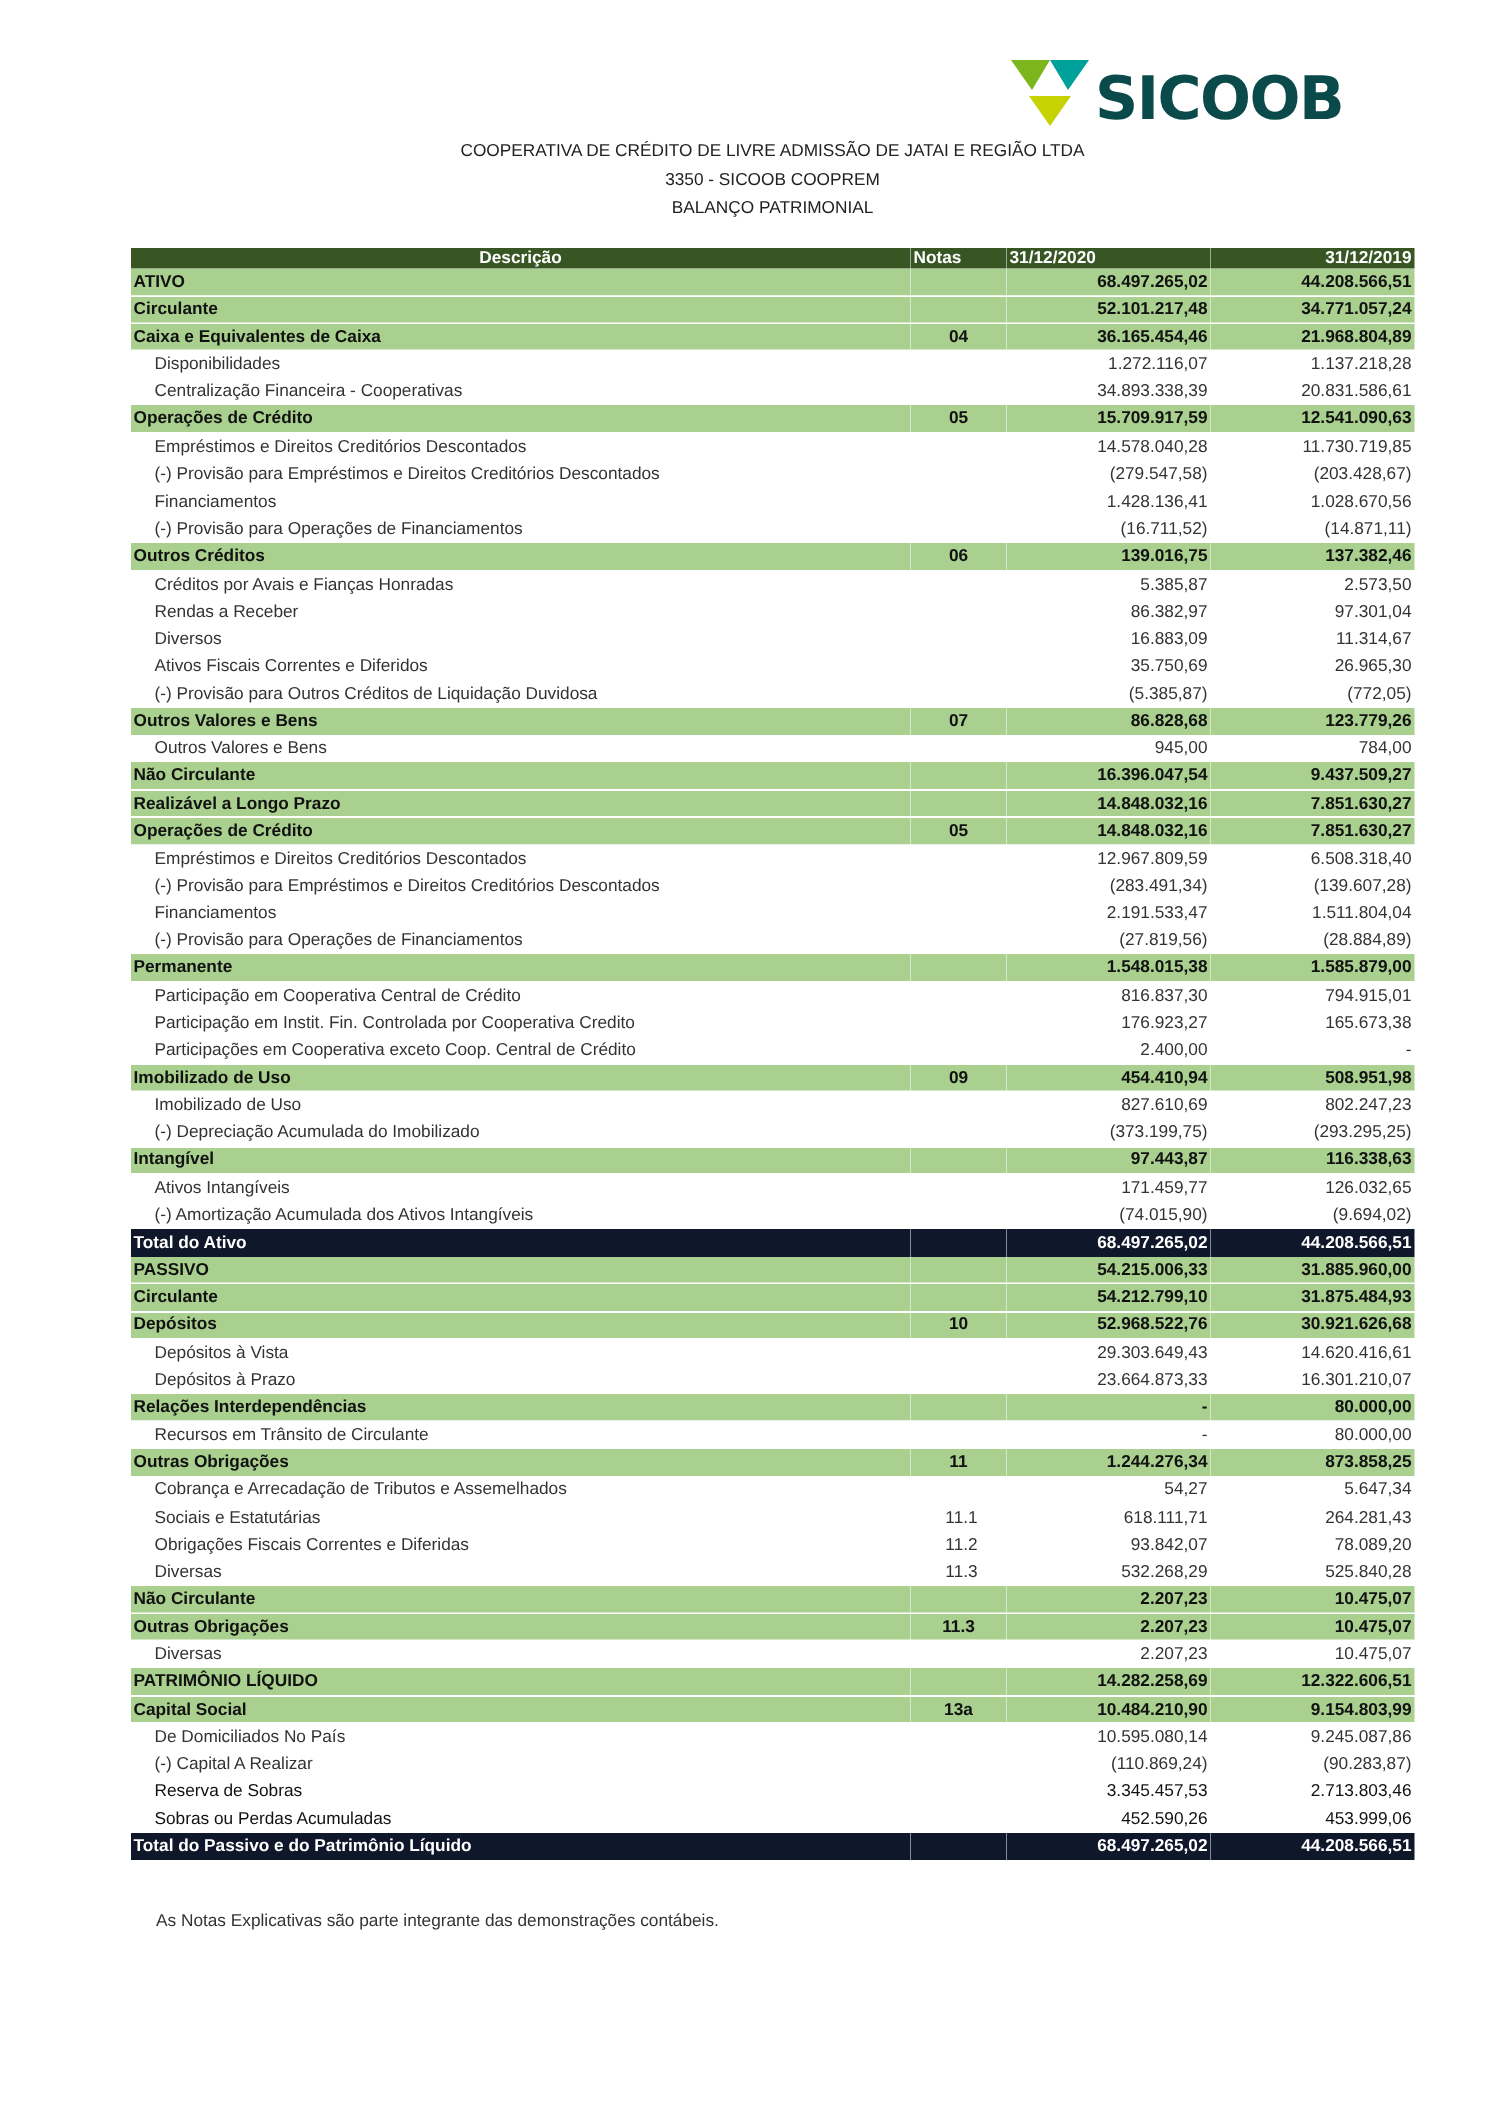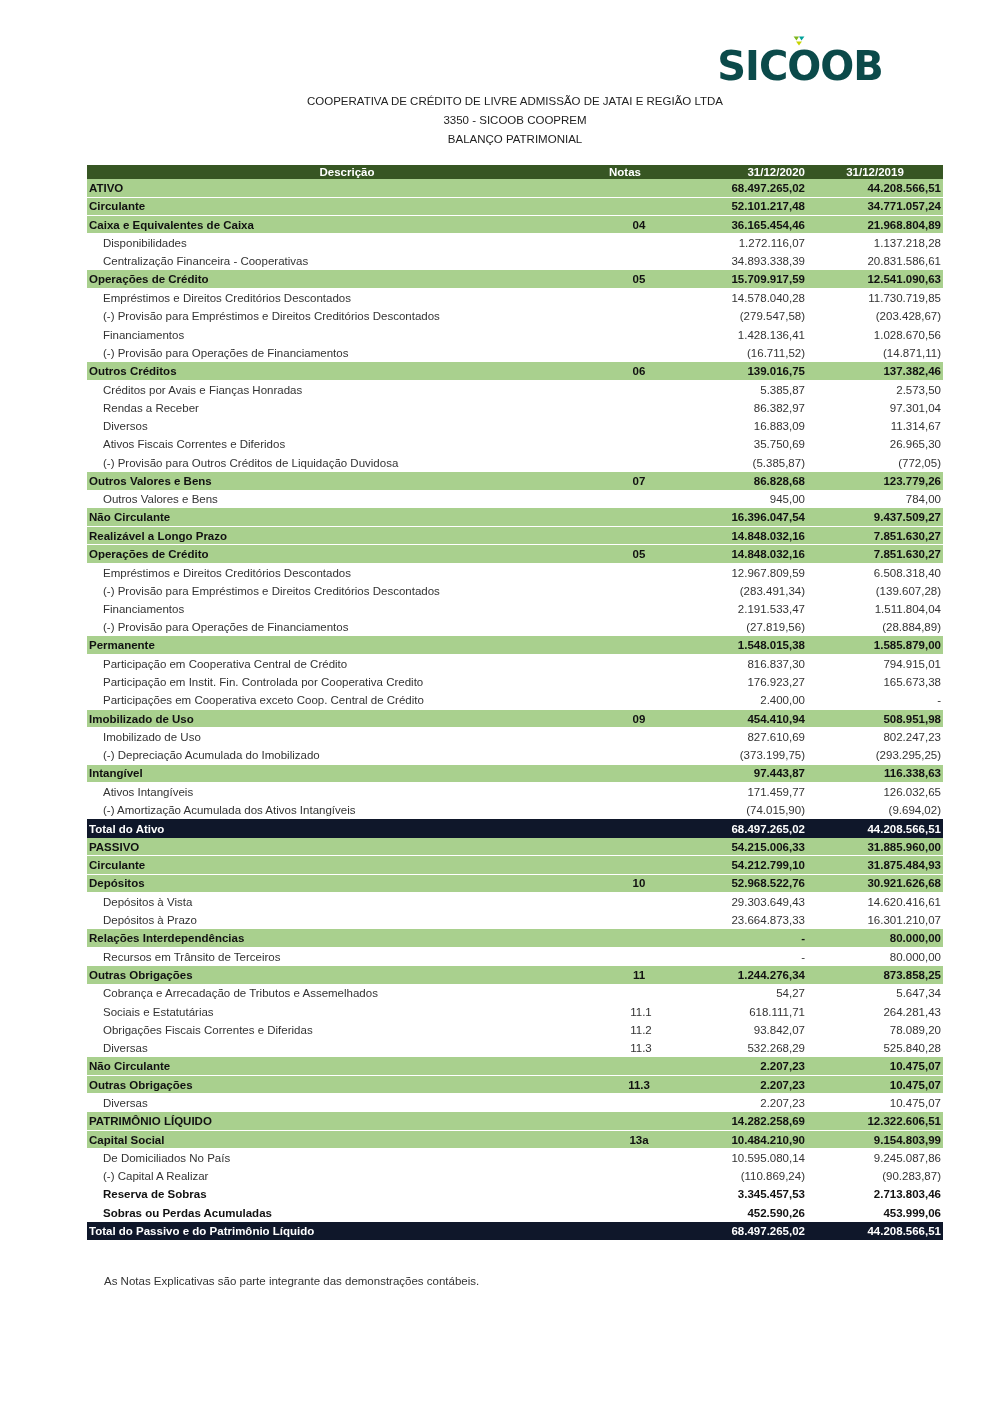--- a/index.html
+++ b/index.html
@@ -1,37 +1,37 @@
 <!DOCTYPE html>
 <html><head>
   <meta charset="utf-8">
   <style>
     * { box-sizing: border-box; margin: 0; padding: 0; }
     html, body { width: 1000px; height: 1414px; background: #ffffff; }
     body { position: relative; font-family: "Liberation Sans", "DejaVu Sans", sans-serif; color: #1a1a1a; }
-    .logo { position: absolute; left: 686px; top: 36px; width: 226px; height: 50px; display: flex; align-items: center; flex-direction: column; }
+    .logo { position: absolute; left: 672px; top: 36px; width: 226px; height: 50px; display: flex; align-items: flex-end; }
     .logo svg { width: 56px; height: 48px; display: block; }
     .logo-text { font-family: "DejaVu Sans", sans-serif; font-weight: bold; font-size: 40px; color: #0b4a4a; letter-spacing: -1px; margin-left: 2px; line-height: 1; }
     .titles { position: absolute; left: 0; top: 92px; width: 1030px; text-align: center; font-size: 11.5px; color: #222; }
     .titles div { height: 19px; line-height: 19px; }
     table.bp { position: absolute; left: 87px; top: 165px; width: 856px; border-collapse: collapse; table-layout: fixed; font-size: 11.5px; }
     table.bp col.c-desc { width: 520px; }
     table.bp col.c-notas { width: 64px; }
     table.bp col.c-2020 { width: 136px; }
     table.bp col.c-2019 { width: 136px; }
     table.bp td, table.bp th { height: 18.3px; padding: 0 2px; white-space: nowrap; overflow: hidden; }
     table.bp thead th { background: #375623; color: #ffffff; font-weight: bold; height: 14px; }
     th.h-desc { text-align: center; padding-left: 120px; }
     th.h-notas { text-align: left; padding-left: 4px; }
-    th.h-2020 { text-align: right; padding-left: 34px; }
-    th.h-2019 { text-align: center; padding-left: 52px; margin-top: 16px; }
+    th.h-2020 { text-align: left; padding-left: 34px; }
+    th.h-2019 { text-align: right; padding-left: 52px; margin-top: 16px; }
     tr.sec td { background: #a9d08e; font-weight: bold; color: #111; border-bottom: 1px solid #ffffff; }
     tr.item td { background: #ffffff; color: #333; font-weight: normal; }
     tr.item td.desc { padding-left: 16px; }
-    tr.item.bold td { font-weight: bold; color: #111; }
+    tr.item.bold td { font-weight: normal; color: #111; }
     tr.total td { background: #0f172a; color: #ffffff; font-weight: bold; }
     td.notas { text-align: center; padding-left: 6px; }
     tr.item td.notas { padding-left: 6px; }
     td.num { text-align: right; padding-right: 2px; }
     td.v2020 { padding-right: 4px; }
     .footnote { position: absolute; left: 104px; top: 1275px; font-size: 11.5px; color: #333; }
   </style>
 </head>
 <body>
 
@@ -314,21 +314,21 @@
         <td class="num v2020">23.664.873,33</td>
         <td class="num v2019">16.301.210,07</td>
       </tr>
       <tr class="sec">
         <td class="desc">Relações Interdependências</td>
         <td class="notas"></td>
         <td class="num v2020">-</td>
         <td class="num v2019">80.000,00</td>
       </tr>
       <tr class="item">
-        <td class="desc">Recursos em Trânsito de Terceiros</td>
+        <td class="desc">Recursos em Trânsito de Circulante</td>
         <td class="notas"></td>
         <td class="num v2020">-</td>
         <td class="num v2019">80.000,00</td>
       </tr>
       <tr class="sec">
         <td class="desc">Outras Obrigações</td>
         <td class="notas">11</td>
         <td class="num v2020">1.244.276,34</td>
         <td class="num v2019">873.858,25</td>
       </tr>

